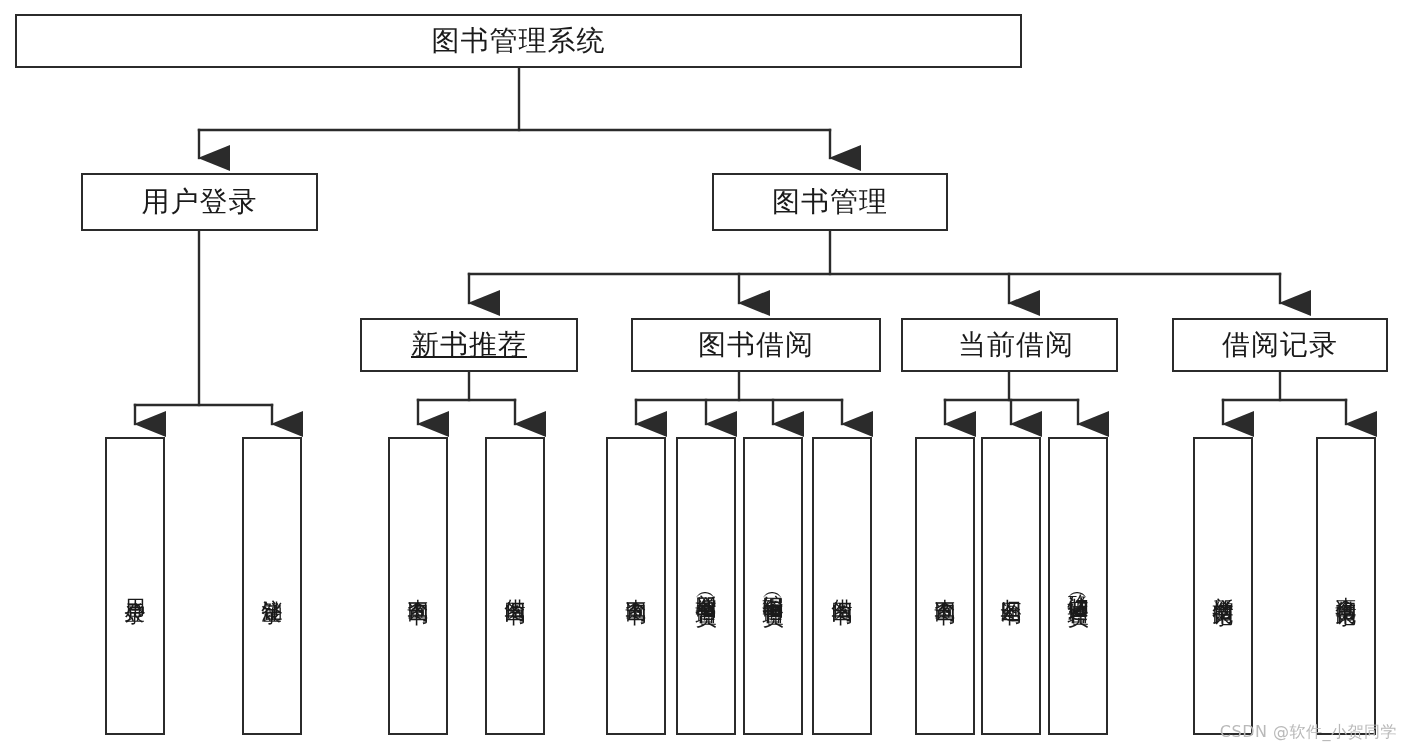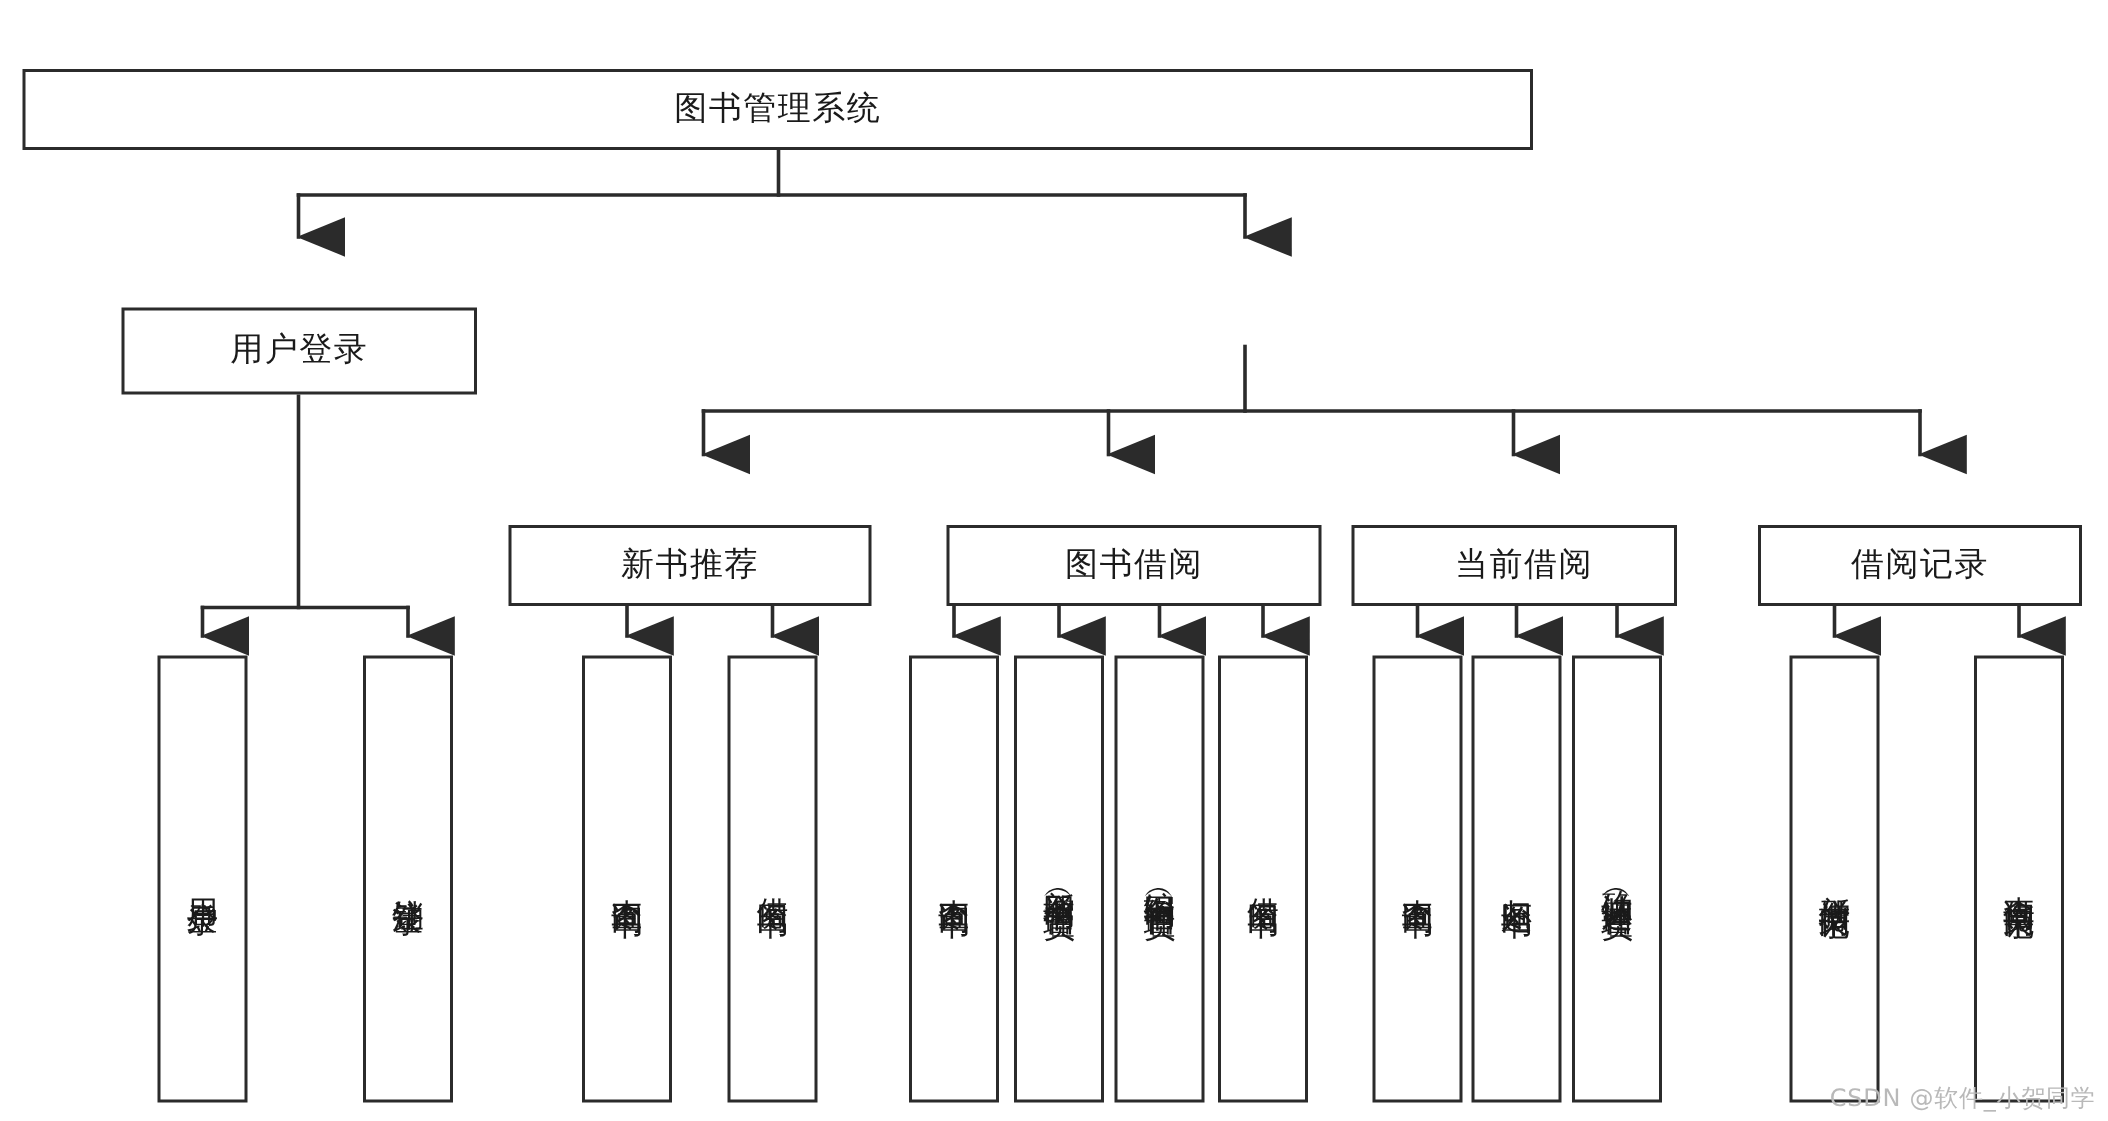--- a/index.html
+++ b/index.html
@@ -15,24 +15,23 @@
     box-sizing:border-box;
     border:2px solid #2b2b2b;
     background:#ffffff;
     display:flex;
     align-items:center;
     justify-content:center;
     color:#1a1a1a;
     line-height:1.15;
   }
   .node.horiz{
-    font-size:22px;
+    font-size:28px;
     letter-spacing:1px;
     text-align:left;
-    margin-top:32px;
   }
   .node.vert{
     font-size:21px;
     letter-spacing:2px;
     writing-mode:vertical-rl;
     text-orientation:upright;
     white-space:pre-line;
     text-align:center;
     padding:6px 0;
   }
@@ -107,22 +106,23 @@
       <path d="M 1223 400 L 1346 400"></path>
       <path d="M 1223 400 L 1223 424" marker-end="url(#arrowdown)"></path>
       <path d="M 1346 400 L 1346 424" marker-end="url(#arrowdown)"></path>
     </g>
   </svg>
 
   <div class="node horiz" style="left:15px;top:14px;width:1007px;height:54px;">图书管理系统</div>
 
   <div class="node horiz" style="left:81px;top:173px;width:237px;height:58px;">用户登录</div>
 
+  <div class="node horiz" style="left:712px;top:173px;width:236px;height:58px;">图书管理</div>
 
-  <div class="node horiz" style="left:339px;top:318px;width:242px;height:54px;">新书推荐</div>
+  <div class="node horiz" style="left:360px;top:318px;width:218px;height:54px;text-decoration:underline;">新书推荐</div>
 
   <div class="node horiz" style="left:631px;top:318px;width:250px;height:54px;">图书借阅</div>
 
   <div class="node horiz" style="left:901px;top:318px;width:217px;height:54px;padding-left:13px;">当前借阅</div>
 
   <div class="node horiz" style="left:1172px;top:318px;width:216px;height:54px;">借阅记录</div>
 
   <div class="node vert" style="left:105px;top:437px;width:60px;height:298px;">
     <span>用户登录</span>
   </div>

